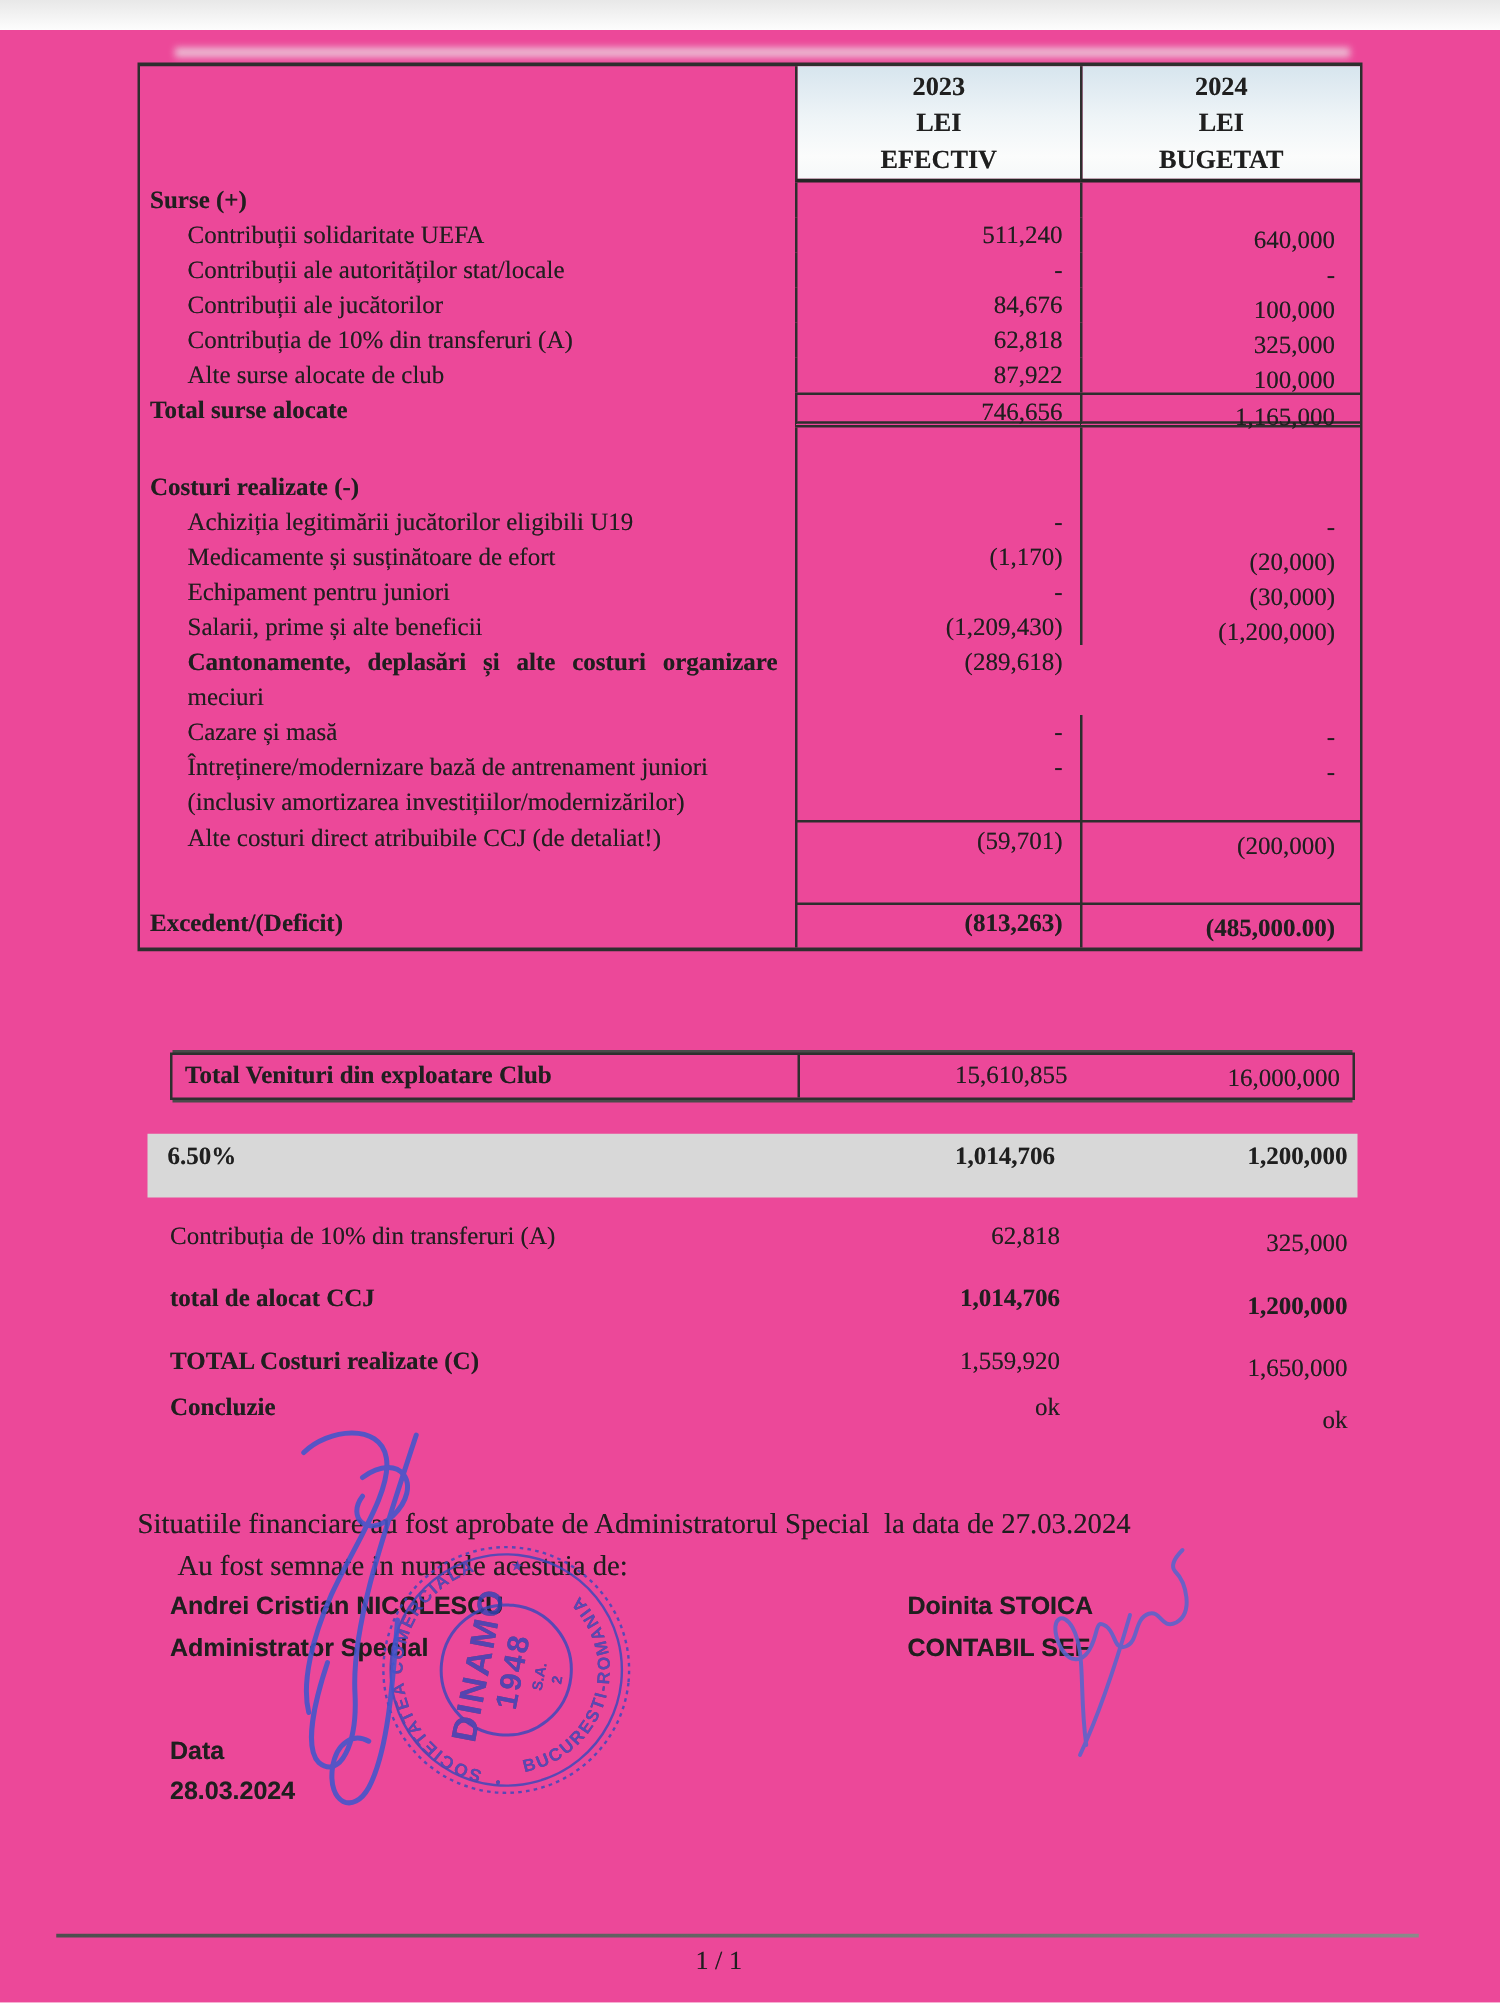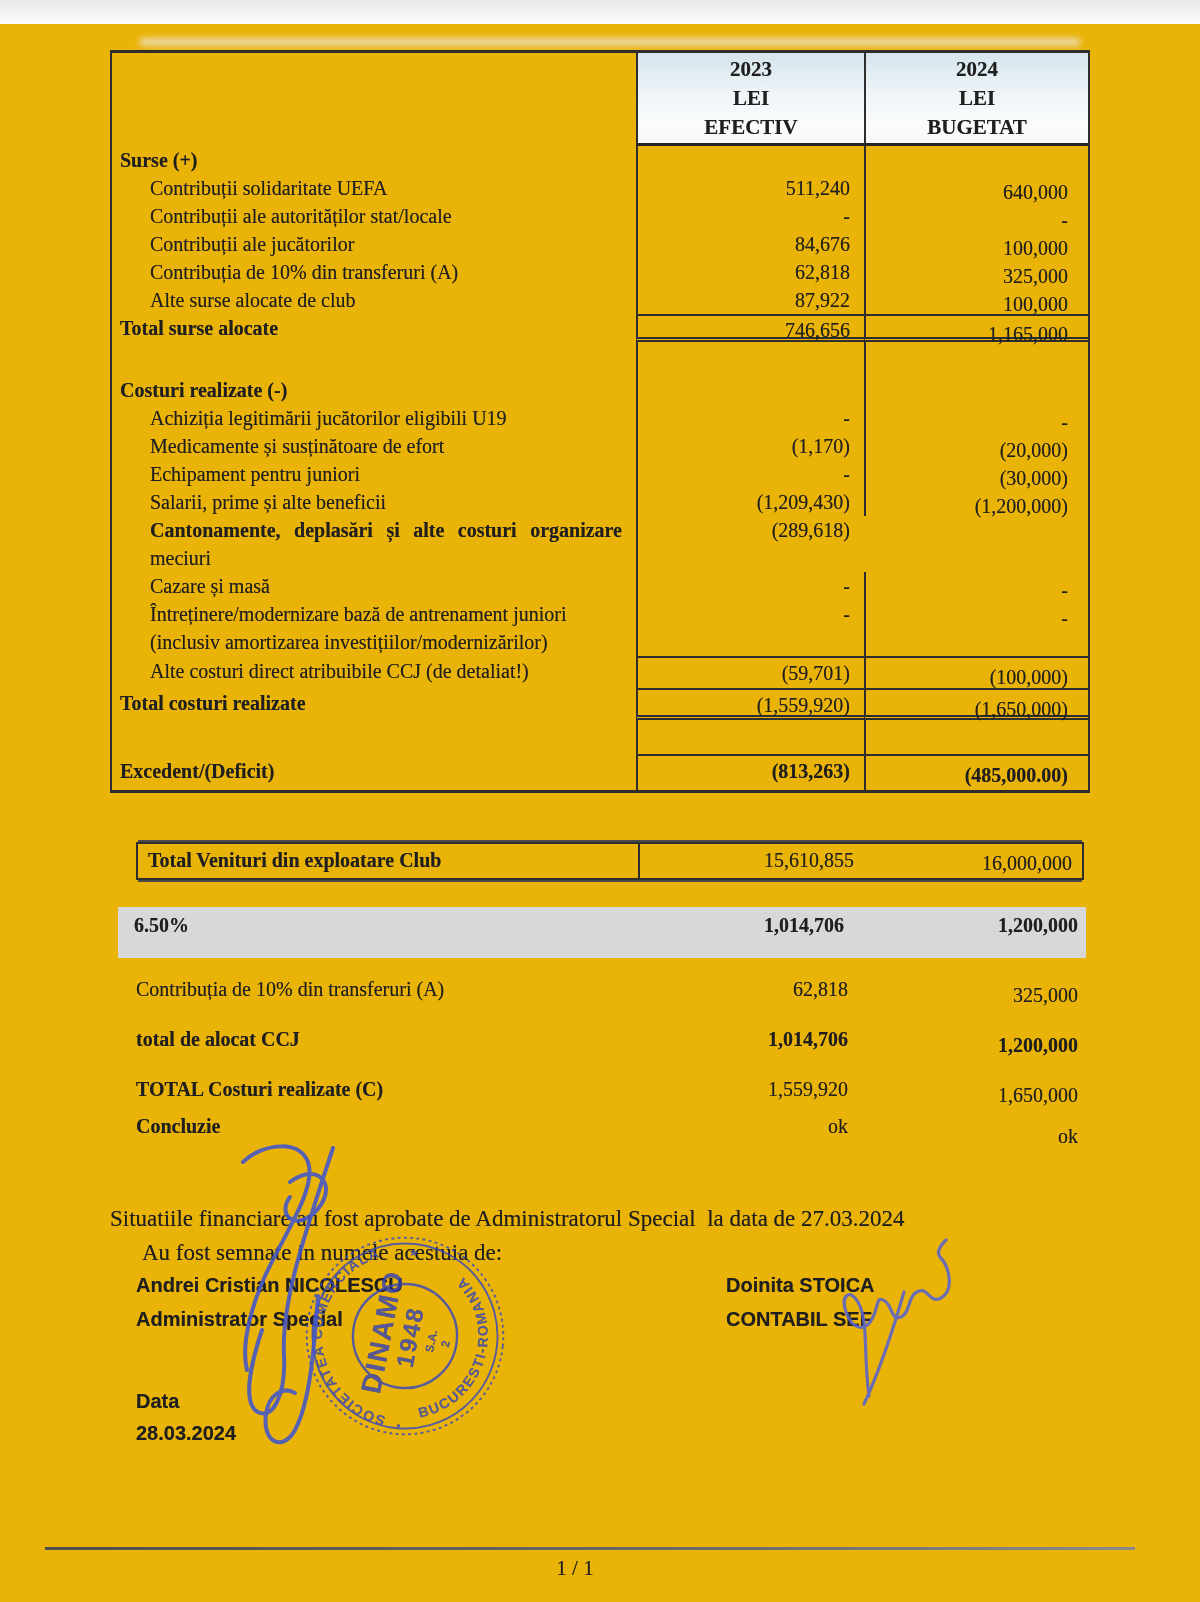--- a/index.html
+++ b/index.html
@@ -1,16 +1,16 @@
 <!DOCTYPE html>
 <html><head>
 <meta charset="utf-8">
 <style>
   html,body{margin:0;padding:0;background:#ffffff;}
-  .page{position:relative;width:1200px;height:1602px;background:#eab308;overflow:hidden;
+  .page{position:relative;width:1200px;height:1602px;background:#ec4899;overflow:hidden;
         font-family:"Liberation Serif","DejaVu Serif",serif;color:#1f1f1f;
         text-shadow:0 0 .4px rgba(20,20,20,.5);}
   .scan-top{position:absolute;left:0;top:0;width:1200px;height:24px;
             background:linear-gradient(#e8e8e8,#fdfdfd);}
   .smudge{position:absolute;left:140px;top:38px;width:940px;height:8px;background:#ececec;
           filter:blur(3px);opacity:.7;}
 
   
   .tbl{position:absolute;left:110px;top:50px;width:980px;box-sizing:border-box;
        border:2px solid #2e2e2e;border-top-width:3px;border-bottom-width:3px;font-size:20px;}
@@ -208,28 +208,23 @@
         <div>Întreținere/modernizare bază de antrenament juniori</div>
         <div>(inclusiv amortizarea investițiilor/modernizărilor)</div>
       </div>
       <div class="v v23"><span class="num">-</span></div>
       <div class="v v24"><span class="num">-</span></div>
     </div>
 
     <div class="tr h32 row-bt">
       <div class="lbl ind">Alte costuri direct atribuibile CCJ (de detaliat!)</div>
       <div class="v v23"><span class="num">(59,701)</span></div>
-      <div class="v v24"><span class="num">(100,000)</span></div>
-    </div>
-
-    <div class="tr h32 row-bt row-bbd">
-      <div class="lbl b">Total costuri realizate</div>
-      <div class="v v23"><span class="num">(1,559,920)</span></div>
-      <div class="v v24"><span class="num">(1,650,000)</span></div>
-    </div>
+      <div class="v v24"><span class="num">(200,000)</span></div>
+    </div>
+
 
     <div class="tr er row-bb">
       <div class="lbl"></div>
       <div class="v v23"></div>
       <div class="v v24"></div>
     </div>
 
     <div class="tr exc">
       <div class="lbl b">Excedent/(Deficit)</div>
       <div class="v v23"><span class="num">(813,263)</span></div>

